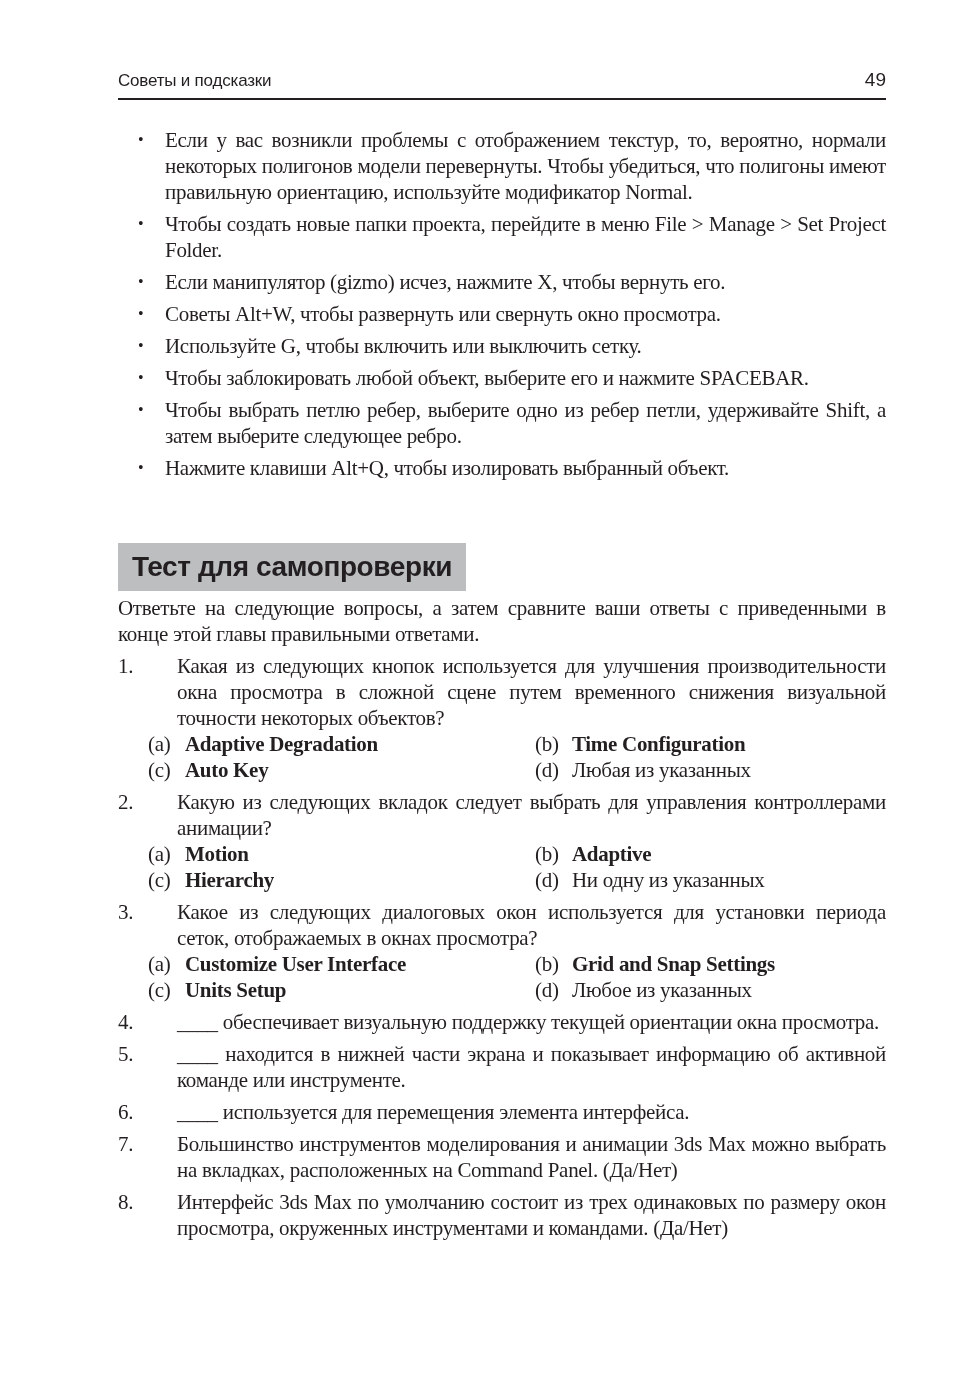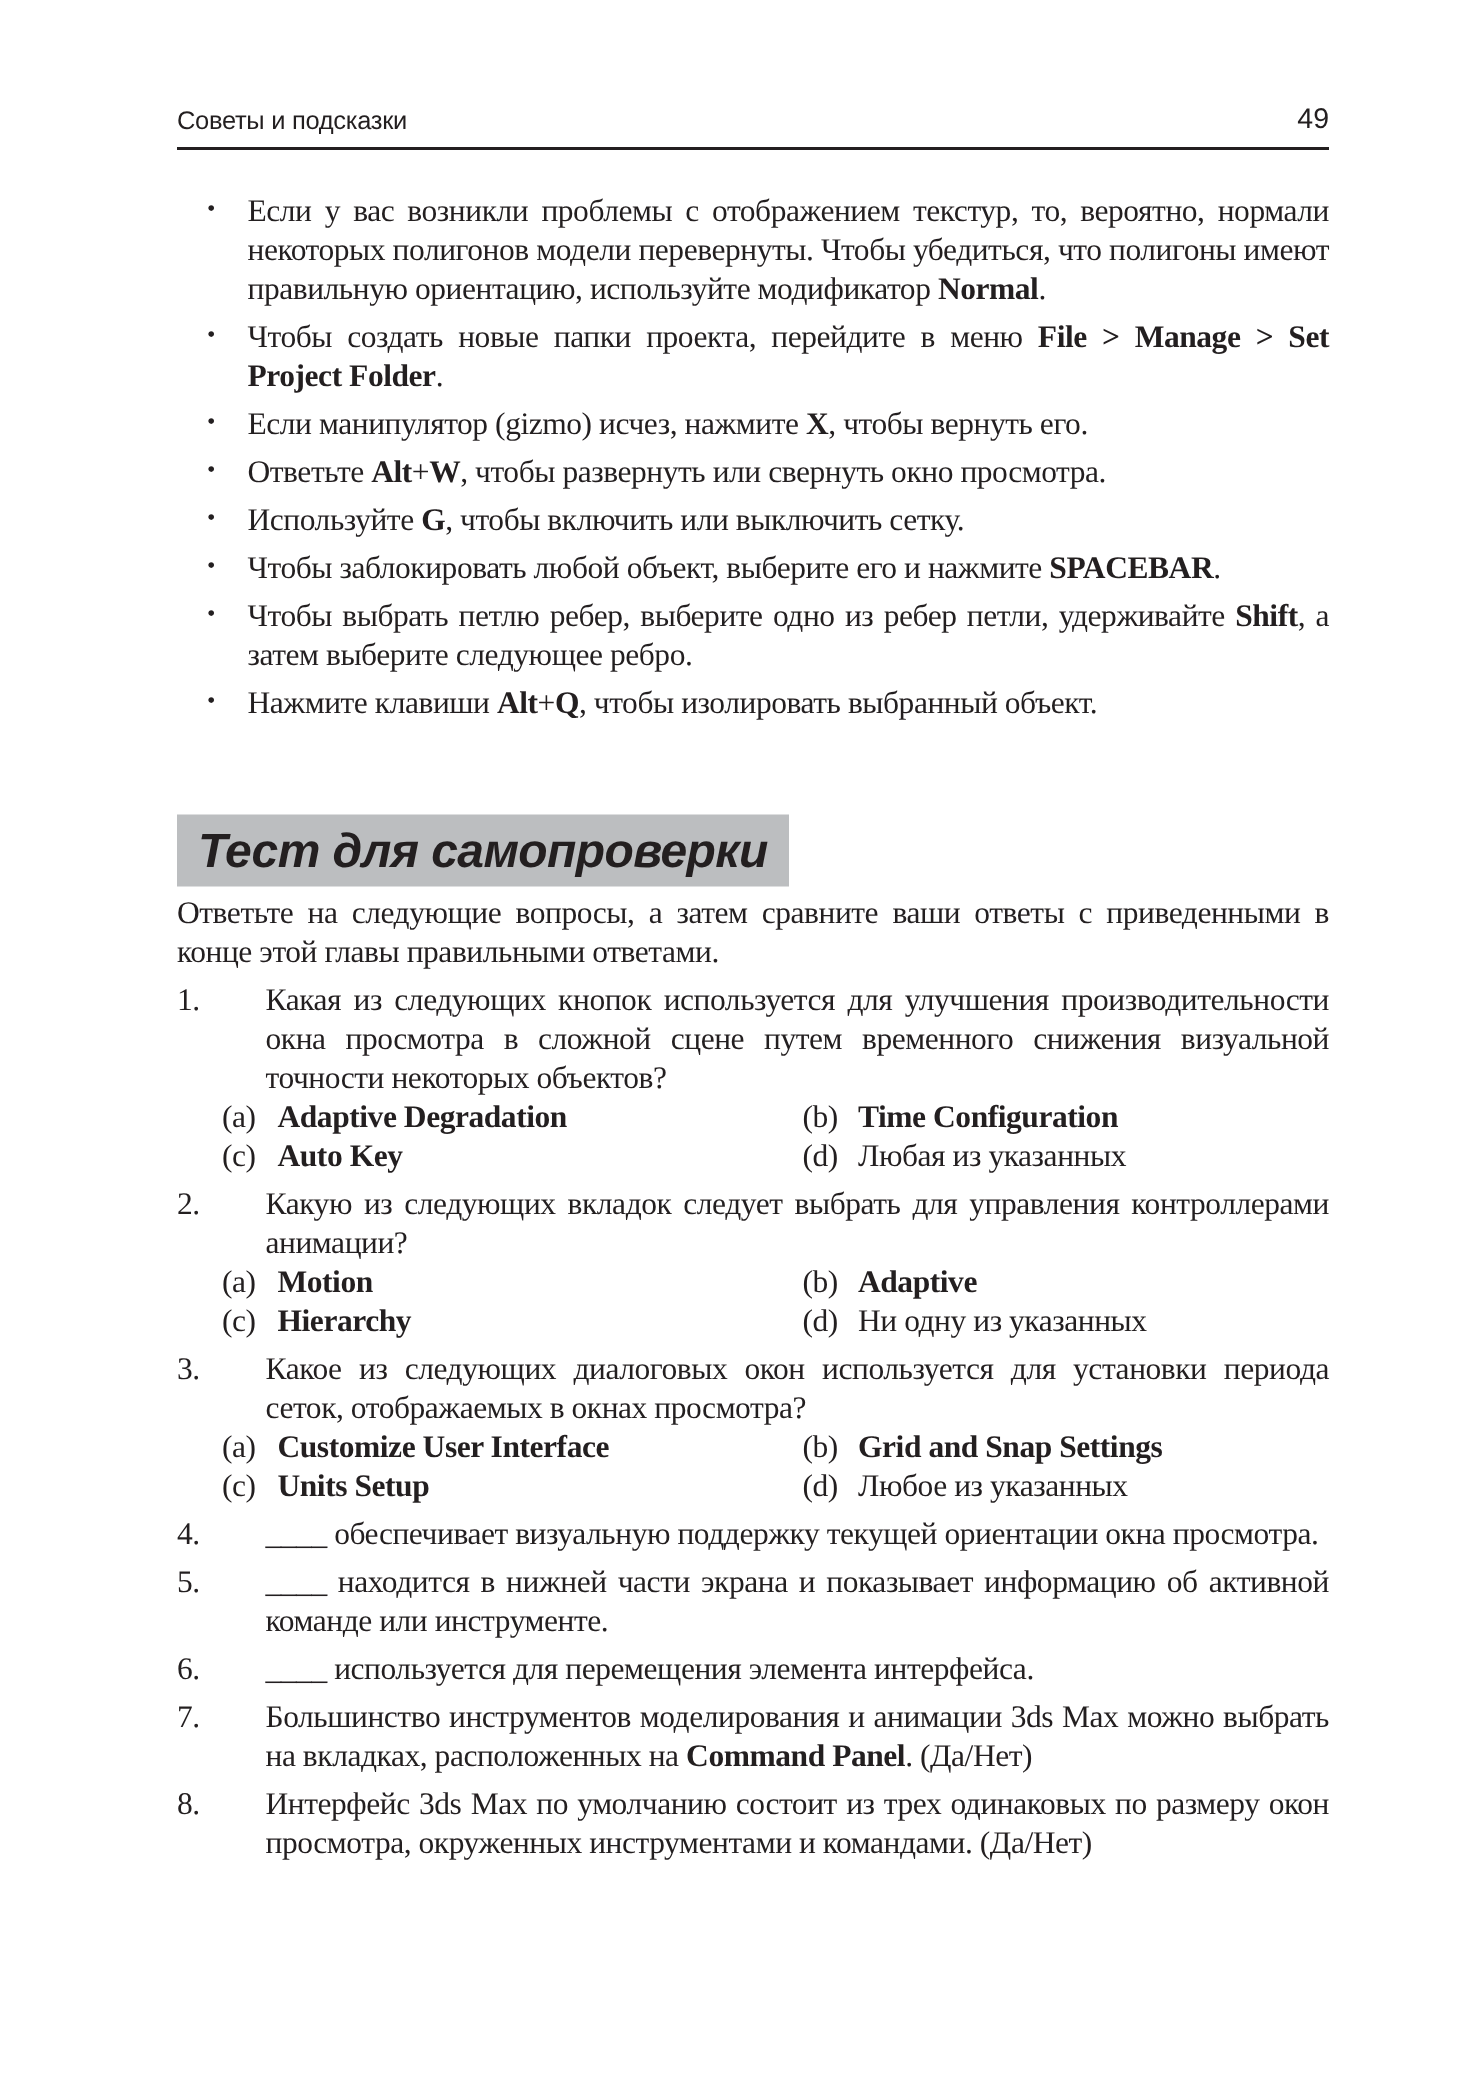--- a/index.html
+++ b/index.html
@@ -62,36 +62,35 @@
       margin-bottom: 6px;
       text-align: justify;
       letter-spacing: -0.3px;
     }
     .tip .bullet {
       position: absolute;
       left: 20px;
       top: 0;
       font-size: 16px;
     }
-    b { font-weight: bold; }
+    b { font-weight: normal; }
     .section-header {
       position: absolute;
       top: 543px;
       left: 0;
       background: #bcbec0;
       height: 48px;
       padding: 0 14px;
       display: flex;
       align-items: center;
     }
     .section-title {
       font-family: "Liberation Sans", "DejaVu Sans", sans-serif;
-      font-style: italic;
       font-weight: bold;
-      font-size: 32px;
+      font-size: 28px;
       letter-spacing: -0.4px;
     }
     .instructions {
       position: absolute;
       top: 595px;
       left: 0;
       width: 768px;
       font-weight: normal;
       font-size: 21px;
       line-height: 26px;
@@ -144,21 +143,21 @@
 <div class="page">
   <div class="running-header">
     <span class="header-title">Советы и подсказки</span>
     <span class="page-number">49</span>
   </div>
 
   <ul class="tips" id="tips">
       <li class="tip"><span class="bullet">•</span><span><span>Если у вас возникли проблемы с отображением текстур, то, вероятно, нормали некоторых полигонов модели перевернуты. Чтобы убедиться, что полигоны имеют правильную ориентацию, используйте модификатор </span><b>Normal</b><span>.</span></span></li>
       <li class="tip"><span class="bullet">•</span><span><span>Чтобы создать новые папки проекта, перейдите в меню </span><b>File &gt; Manage &gt; Set Project Folder</b><span>.</span></span></li>
       <li class="tip"><span class="bullet">•</span><span><span>Если манипулятор (gizmo) исчез, нажмите </span><b>X</b><span>, чтобы вернуть его.</span></span></li>
-      <li class="tip"><span class="bullet">•</span><span><span>Ответьте </span><b>Alt</b><span>+</span><b>W</b><span>, чтобы развернуть или свернуть окно просмотра.</span></span></li>
+      <li class="tip"><span class="bullet">•</span><span><span>Советы </span><b>Alt</b><span>+</span><b>W</b><span>, чтобы развернуть или свернуть окно просмотра.</span></span></li>
       <li class="tip"><span class="bullet">•</span><span><span>Используйте </span><b>G</b><span>, чтобы включить или выключить сетку.</span></span></li>
       <li class="tip"><span class="bullet">•</span><span><span>Чтобы заблокировать любой объект, выберите его и нажмите </span><b>SPACEBAR</b><span>.</span></span></li>
       <li class="tip"><span class="bullet">•</span><span><span>Чтобы выбрать петлю ребер, выберите одно из ребер петли, удерживайте </span><b>Shift</b><span>, а затем выберите следующее ребро.</span></span></li>
       <li class="tip"><span class="bullet">•</span><span><span>Нажмите клавиши </span><b>Alt</b><span>+</span><b>Q</b><span>, чтобы изолировать выбранный объект.</span></span></li>
     </ul>
 
   <div class="section-header" style="background: rgb(188, 190, 192);">
     <span class="section-title">Тест для самопроверки</span>
   </div>
 

